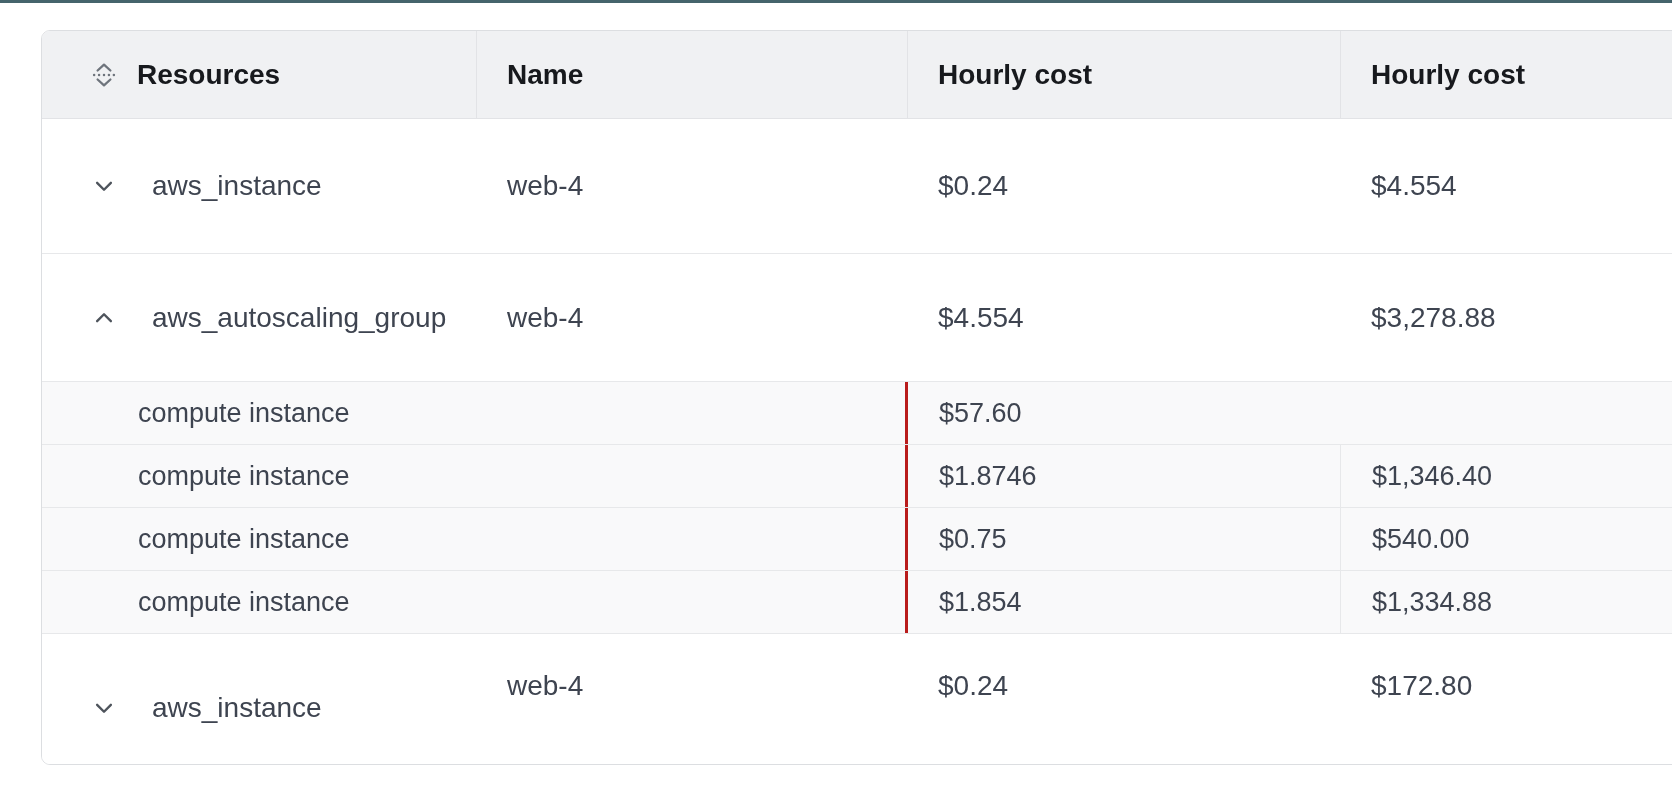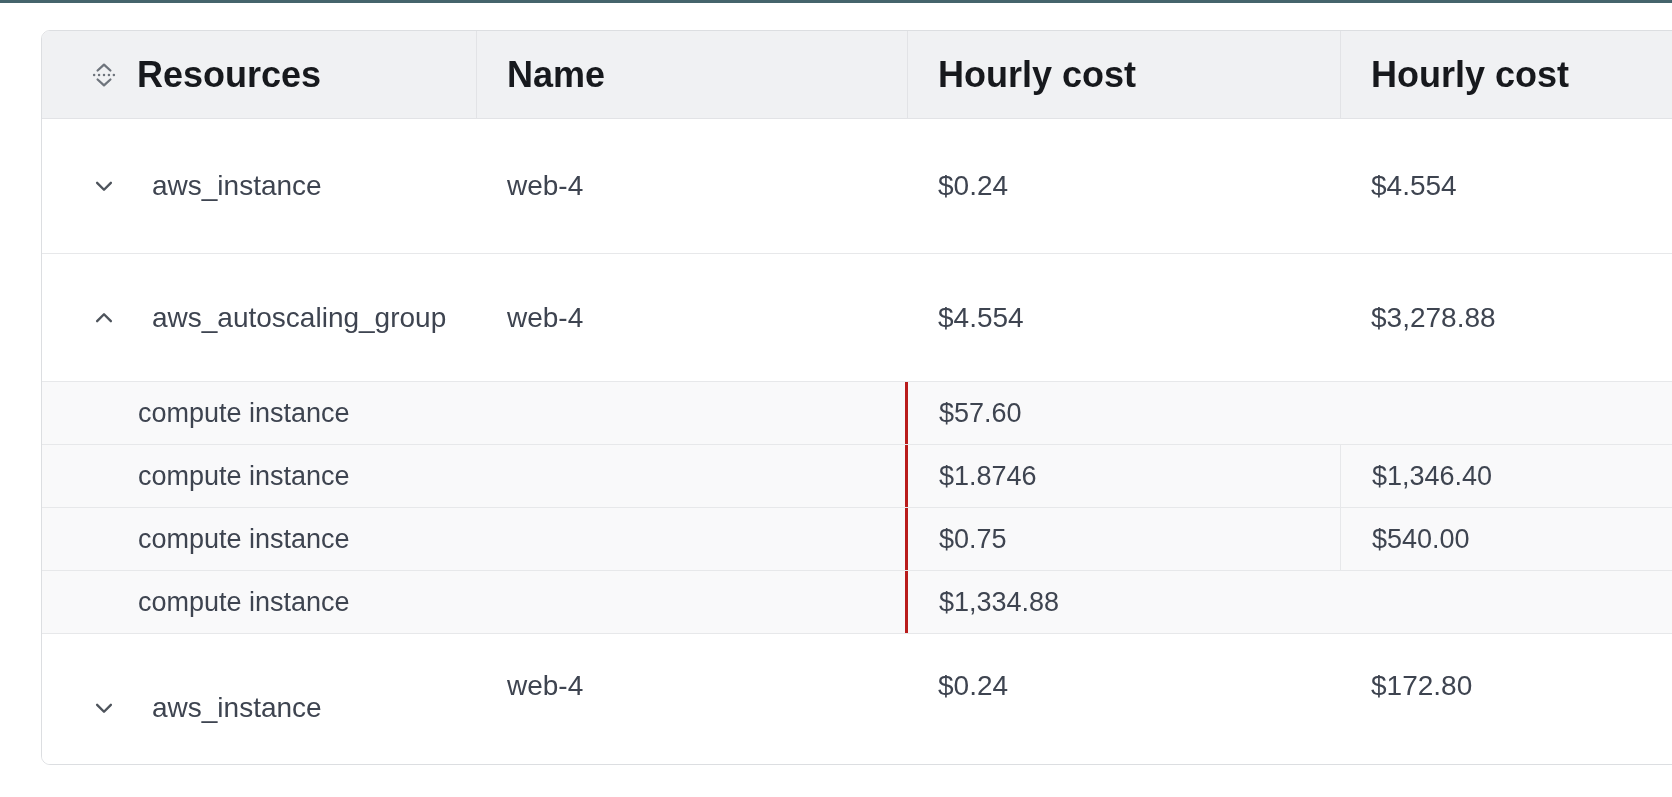--- a/index.html
+++ b/index.html
@@ -25,21 +25,21 @@
   
   .thead {
     display: grid;
     grid-template-columns: 435px 431px 433px 1fr;
     height: 88px;
     background: #F0F1F3;
     border-bottom: 1px solid #E2E3E6;
   }
   .th {
     display: flex; align-items: center;
-    font-size: 36px; font-weight: 700; color: #17191D;
+    font-size: 28px; font-weight: 700; color: #17191D;
     padding-left: 30px;
     border-right: 1px solid #E2E3E6;
   }
   .th:last-child { border-right: none; }
   .th.first { padding-left: 46px; gap: 17px; }
   
   .row {
     display: grid;
     grid-template-columns: 435px 431px 433px 1fr;
     align-items: center;
@@ -151,20 +151,21 @@
     <div class="sub-cost">$1.8746</div>
     <div class="sub-cost">$1,346.40</div>
   </div>
   <div class="subrow">
     <div class="sub-name">compute instance</div>
     <div class="sub-cost">$0.75</div>
     <div class="sub-cost">$540.00</div>
   </div>
   <div class="subrow">
     <div class="sub-name">compute instance</div>
+    <div class="sub-cost">$1.854</div>
     <div class="sub-cost">$1,334.88</div>
   </div>
 
   <div class="row h130 offset">
     <div class="cell-resource">
       <button class="chev-btn">
         <svg class="icon-svg" width="30" height="30" viewBox="0 0 24 24" fill="none" stroke="#4E545C" stroke-width="1.9" stroke-linecap="round" stroke-linejoin="round">
             <path d="M6.5 9.5 L12 15 L17.5 9.5"></path>
           </svg>
       </button>

